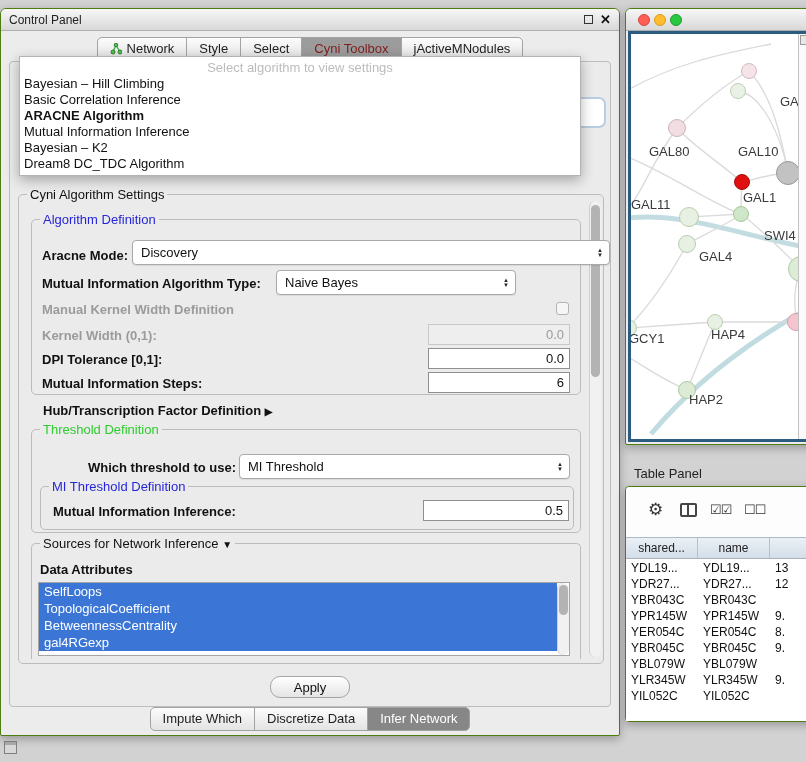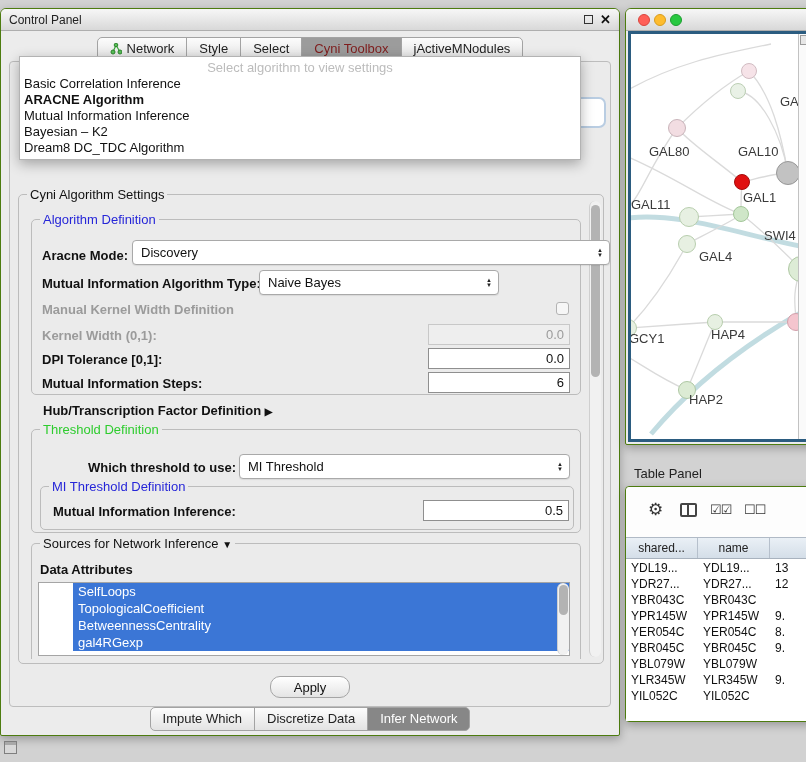--- a/index.html
+++ b/index.html
@@ -40,21 +40,21 @@
   .field.dis { background:#eeeeee; border-color:#c8c8c8; color:#9b9b9b; }
 
   .checkbox { position:absolute; width:13px; height:13px; background:#f6f6f6; border:1px solid #b3b3b3; border-radius:3px; }
 
   .tri { font-size:10px; color:#111; }
 
   .scroll-track { position:absolute; background:#f1f1f1; border-left:1px solid #cfcfcf; border-radius:6px; }
   .scroll-thumb { position:absolute; left:1px; right:1px; background:#b3b3b3; border-radius:6px; }
 
   .attr-list { position:absolute; background:#fff; border:1px solid #a5a5a5; overflow:hidden; }
-  .attr-item { height:17px; line-height:17px; font-size:13px; color:#fff; background:#3b76d6; padding-left:5px; width:calc(100% - 12px);margin-left:34px; }
+  .attr-item { height:17px; line-height:17px; font-size:13px; color:#fff; background:#3b76d6; padding-left:5px; width:calc(100% - 12px); }
 
   .btn { position:absolute; height:22px; background:linear-gradient(#ffffff,#e4e4e4); border:1px solid #a5a5a5; border-radius:10px; font-size:13px; color:#111; display:flex; align-items:center; justify-content:center; }
 
   
   .popup { position:absolute; left:18px; top:55px; width:562px; background:#fff; border:1px solid #b3b3b3; box-shadow:0 4px 12px rgba(0,0,0,.3); z-index:50; padding:2px 0 3px 0; }
   .popup .ph { text-align:center; color:#bcbcbc; font-size:13px; line-height:17px; }
   .popup .item { font-size:13px; line-height:16px; color:#111; padding-left:4px; }
   .popup .item.selected { font-weight:bold; }
 
   .combo-remnant { position:absolute; left:552px; top:35px; width:44px; height:31px; background:#fff; border:2px solid #b9cde2; border-radius:7px; z-index:5; }
@@ -135,21 +135,21 @@
         <div class="tb-group" style="left:12px; top:24px; width:550px; height:176px;">
           <span class="tb-title blue">Algorithm Definition</span>
 
           <span class="lbl" style="left:10px; top:28px;">Aracne Mode:</span>
           <div class="combo" style="left:100px; top:20px; width:478px;">
             <span>Discovery</span>
             <span class="arrows">▲<br>▼</span>
           </div>
 
           <span class="lbl" style="left:10px; top:56px;">Mutual Information Algorithm Type:</span>
-          <div class="combo" style="left:227px; top:50px; width:240px;">
+          <div class="combo" style="left:244px; top:50px; width:240px;">
             <span>Naive Bayes</span>
             <span class="arrows">▲<br>▼</span>
           </div>
 
           <span class="lbl dis" style="left:10px; top:82px;">Manual Kernel Width Definition</span>
           <span class="checkbox" style="left:524px; top:82px;"></span>
 
           <span class="lbl dis" style="left:10px; top:108px;">Kernel Width (0,1):</span>
           <div class="field dis" style="left:396px; top:104px; width:142px;">0.0</div>
 
@@ -213,20 +213,21 @@
       <div class="seg">
         <span>Discretize Data</span>
       </div>
       <div class="seg darkactive">
         <span>Infer Network</span>
       </div>
     </div>
 
     <div class="popup" style="top:47px;">
       <div class="ph">Select algorithm to view settings</div>
+      <div class="item">Bayesian – Hill Climbing</div>
       <div class="item">Basic Correlation Inference</div>
       <div class="item selected">ARACNE Algorithm</div>
       <div class="item">Mutual Information Inference</div>
       <div class="item">Bayesian – K2</div>
       <div class="item">Dream8 DC_TDC Algorithm</div>
     </div>
   </div>
 
   <div class="window" style="left:625px; top:8px; width:200px; height:437px;">
     <div class="titlebar">

